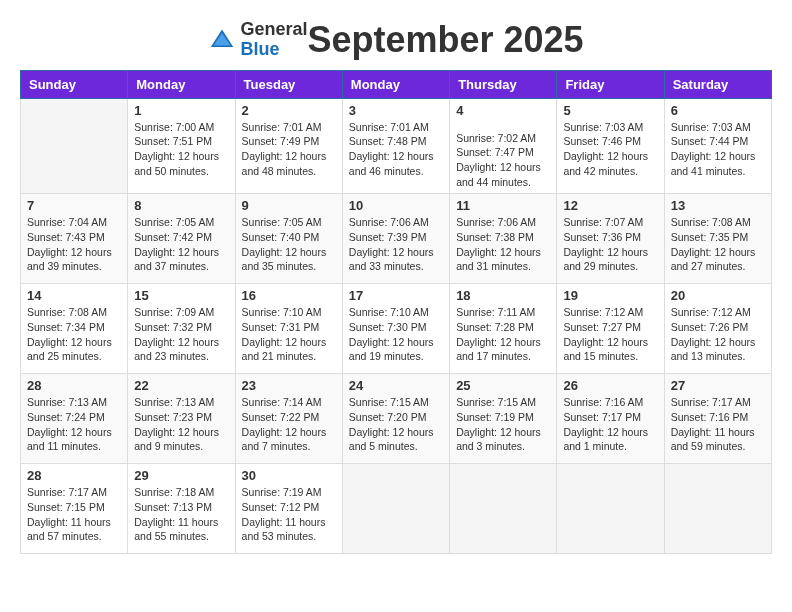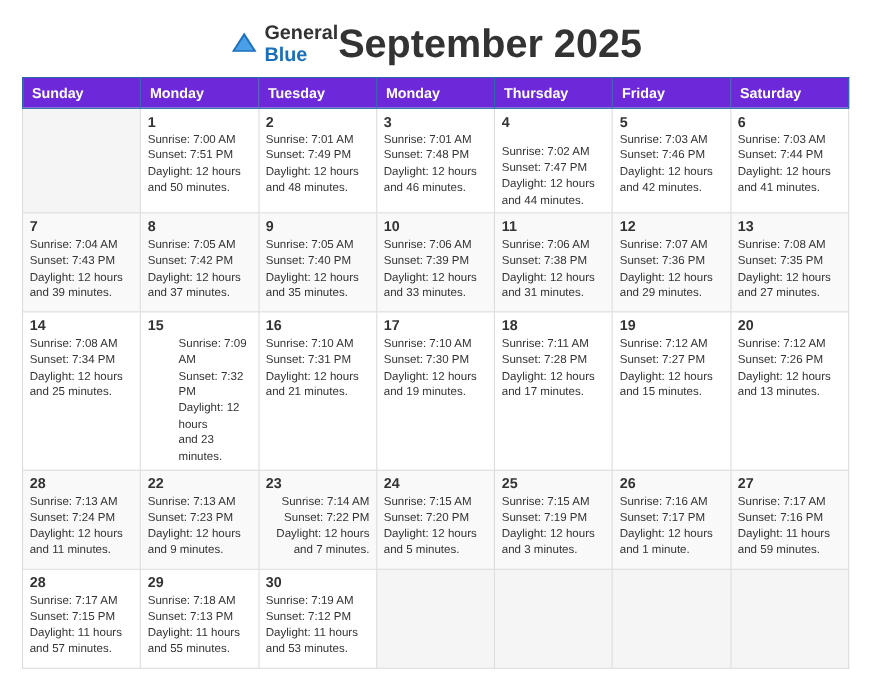--- a/index.html
+++ b/index.html
@@ -217,21 +217,21 @@
       <tr>
         <td>
           <div class="day-number">14</div>
           <div class="day-info" style="white-space: pre-line;">Sunrise: 7:08 AM
 Sunset: 7:34 PM
 Daylight: 12 hours
 and 25 minutes.</div>
         </td>
         <td>
           <div class="day-number">15</div>
-          <div class="day-info" style="white-space: pre-line; margin-left: 28px;">Sunrise: 7:09 AM
+          <div class="day-info" style="white-space: pre-line;">Sunrise: 7:09 AM
 Sunset: 7:32 PM
 Daylight: 12 hours
 and 23 minutes.</div>
         </td>
         <td>
           <div class="day-number">16</div>
           <div class="day-info" style="white-space: pre-line;">Sunrise: 7:10 AM
 Sunset: 7:31 PM
 Daylight: 12 hours
 and 21 minutes.</div>
@@ -275,21 +275,21 @@
         </td>
         <td>
           <div class="day-number">22</div>
           <div class="day-info" style="white-space: pre-line;">Sunrise: 7:13 AM
 Sunset: 7:23 PM
 Daylight: 12 hours
 and 9 minutes.</div>
         </td>
         <td>
           <div class="day-number">23</div>
-          <div class="day-info" style="white-space: pre-line; text-align: right;">Sunrise: 7:14 AM
+          <div class="day-info" style="white-space: pre-line;">Sunrise: 7:14 AM
 Sunset: 7:22 PM
 Daylight: 12 hours
 and 7 minutes.</div>
         </td>
         <td>
           <div class="day-number">24</div>
           <div class="day-info" style="white-space: pre-line;">Sunrise: 7:15 AM
 Sunset: 7:20 PM
 Daylight: 12 hours
 and 5 minutes.</div>

